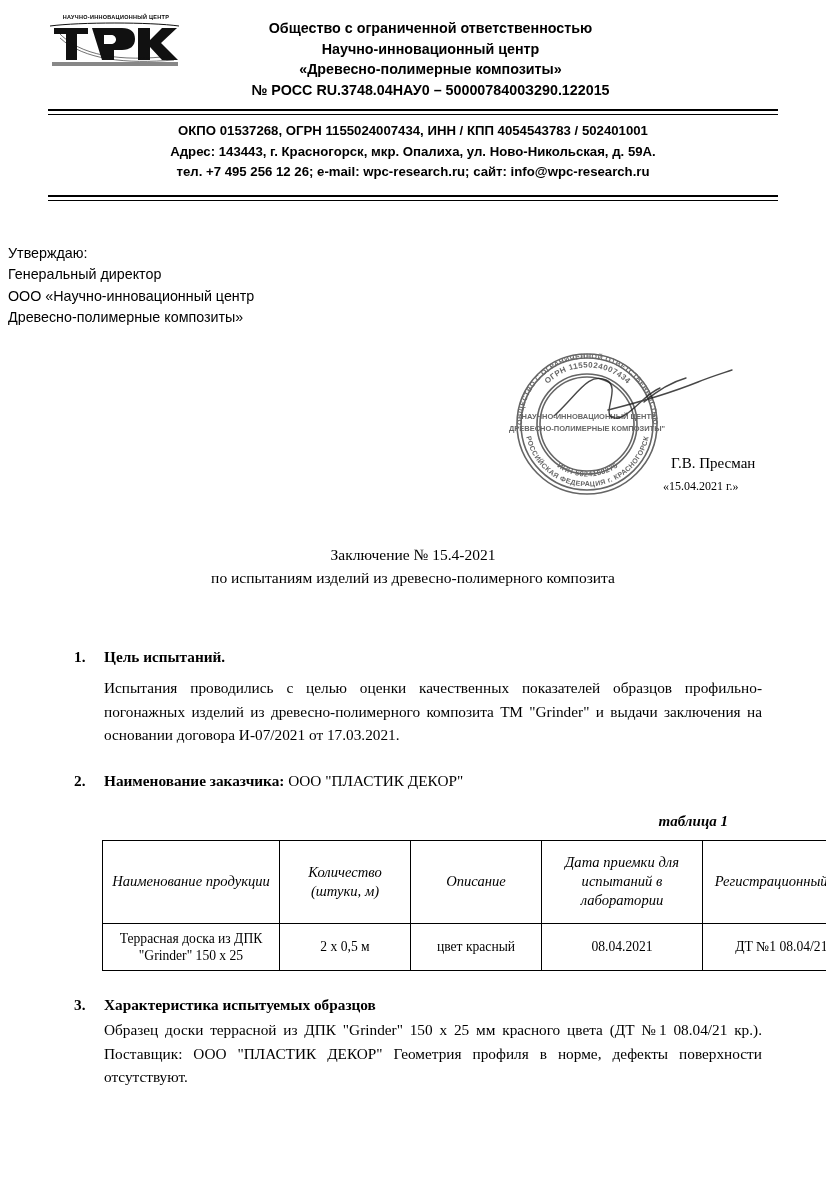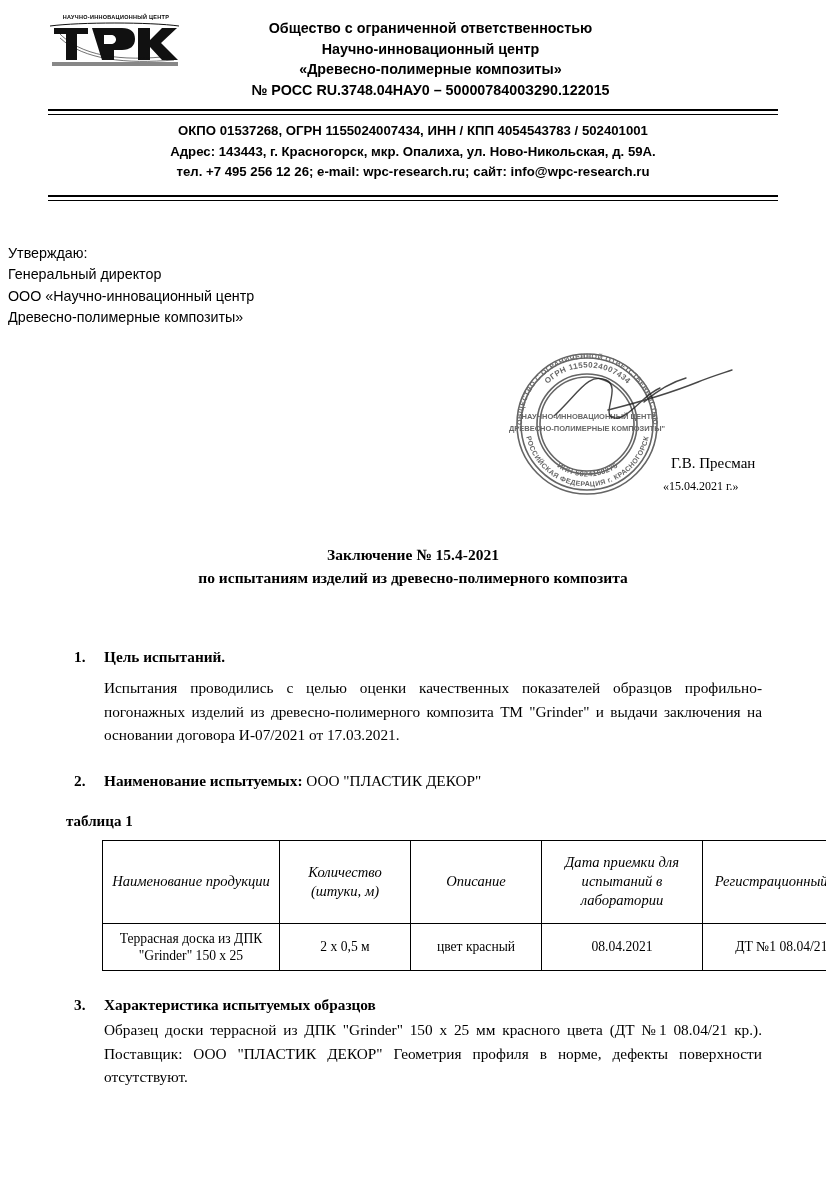--- a/index.html
+++ b/index.html
@@ -119,21 +119,21 @@
     left: 655px;
     top: 150px;
     font-family: "Liberation Serif", serif;
     font-size: 12px;
   }
 
   
   .doc-title {
     text-align: center;
     font-family: "Liberation Serif", serif;
-    font-weight: bold;
+    font-weight: normal;
     font-size: 15.5px;
     line-height: 23px;
     margin-top: 14px;
   }
 
   
   .body-wrap {
     margin: 56px 56px 0 58px;
     font-size: 15.3px;
     line-height: 23.5px;
@@ -156,24 +156,25 @@
   }
   .sec-head .normal { font-weight: normal; }
   .sec-body {
     padding-left: 38px;
     text-align: justify;
     margin-top: 8px;
   }
 
   
   .table-label {
-    text-align: left;
+    text-align: right;
     font-weight: bold;
     font-size: 15px;
     margin: 18px 34px 6px 0;
+    font-style: italic;
   }
   table.data {
     border-collapse: collapse;
     width: 733px;
     margin-left: 36px;
     table-layout: fixed;
   }
   table.data th, table.data td {
     border: 1px solid #000;
     text-align: center;
@@ -314,21 +315,21 @@
       <div class="sec-head">
         <span class="sec-num">1.</span>
         <span>Цель испытаний.</span>
       </div>
       <div class="sec-body">Испытания проводились с целью оценки качественных показателей образцов профильно-погонажных изделий из древесно-полимерного композита ТМ "Grinder" и выдачи заключения на основании договора И-07/2021 от 17.03.2021.</div>
     </div>
 
     <div class="sec">
       <div class="sec-head">
         <span class="sec-num">2.</span>
-        <span>Наименование испытуемых:</span><span class="normal"> ООО "ПЛАСТИК ДЕКОР"</span>
+        <span>Наименование заказчика:</span><span class="normal"> ООО "ПЛАСТИК ДЕКОР"</span>
       </div>
     </div>
 
     <div class="table-label">таблица 1</div>
 
     <table class="data">
       <thead>
         <tr>
           <th class="col1">Наименование продукции</th>
           <th class="col2">Количество (штуки, м)</th>

